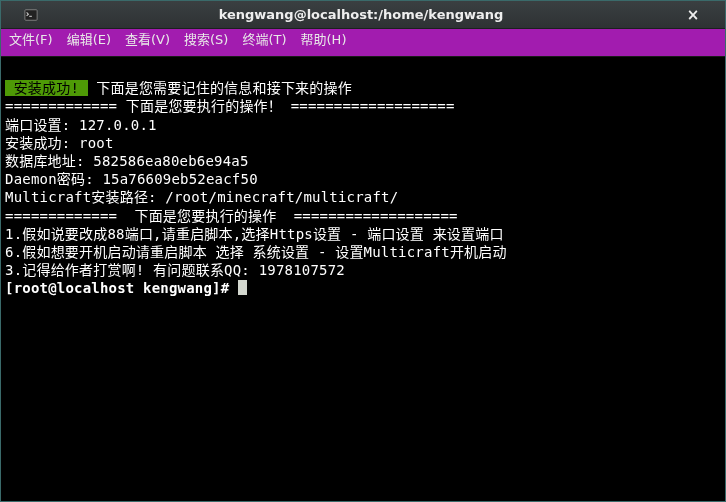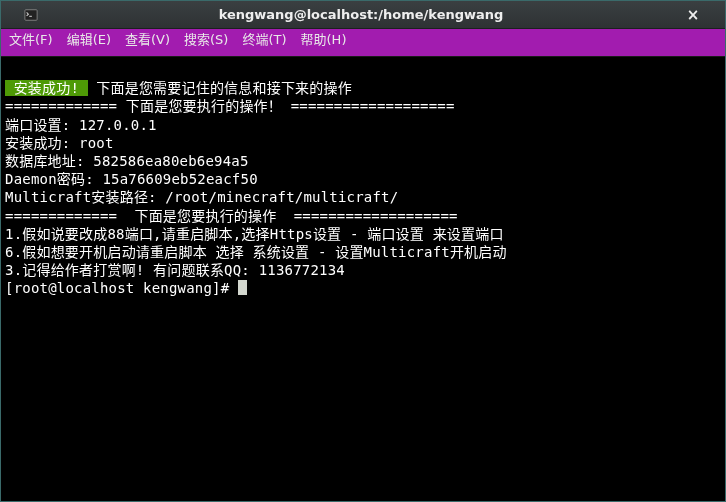--- a/index.html
+++ b/index.html
@@ -47,22 +47,22 @@
       line-height: 18.2px;
       white-space: pre;
       letter-spacing: 0.2px;
       background: #000000d0;
       background: #1d1f21;
       background: #000;
       height: calc(100% - 56px);
     }
     .terminal { background: #000; }
     .terminal-inner { background: transparent; color: #fff; }
-    .hl-green { background: #4e9a06; color: #ffffff; }
-    .prompt { color: #fff; }
+    .hl-green { background: #4e9a06; color: #000000; }
+    .prompt { color: #fff; font-weight: bold; }
     .cursor {
       display: inline-block;
       width: 9px; height: 15px;
       background: #d3d7cf;
       vertical-align: -2px;
     }
     
     .terminal { background: #000000; }
     .terminal, .terminal * { font-family: "DejaVu Sans Mono", "Noto Sans Mono CJK SC", monospace; }
   </style>
@@ -94,15 +94,15 @@
 <div class="terminal-inner"><span class="hl-green"> 安装成功! </span><span> 下面是您需要记住的信息和接下来的操作</span>
 <span><span>============= </span><span>下面是您要执行的操作！</span><span> ===================</span></span>
 <span><span>端口设置: </span><span>127.0.0.1</span></span>
 <span><span>安装成功: </span><span>root</span></span>
 <span><span>数据库地址: </span><span>582586ea80eb6e94a5</span></span>
 <span><span>Daemon密码: </span><span>15a76609eb52eacf50</span></span>
 <span><span>Multicraft安装路径: </span><span>/root/minecraft/multicraft/</span></span>
 <span><span>=============  </span><span>下面是您要执行的操作</span><span>  ===================</span></span>
 <span>1.假如说要改成88端口,请重启脚本,选择Https设置 - 端口设置 来设置端口</span>
 <span>6.假如想要开机启动请重启脚本 选择 系统设置 - 设置Multicraft开机启动</span>
-<span>3.记得给作者打赏啊! 有问题联系QQ: 1136772134</span>
+<span>3.记得给作者打赏啊! 有问题联系QQ: 1978107572</span>
 <span class="prompt">[root@localhost kengwang]# </span><span class="cursor"></span></div>
 </div>
 
 </body></html>

